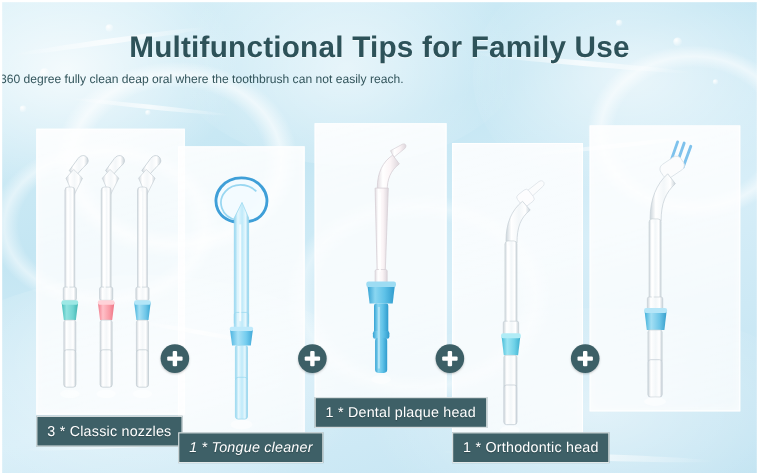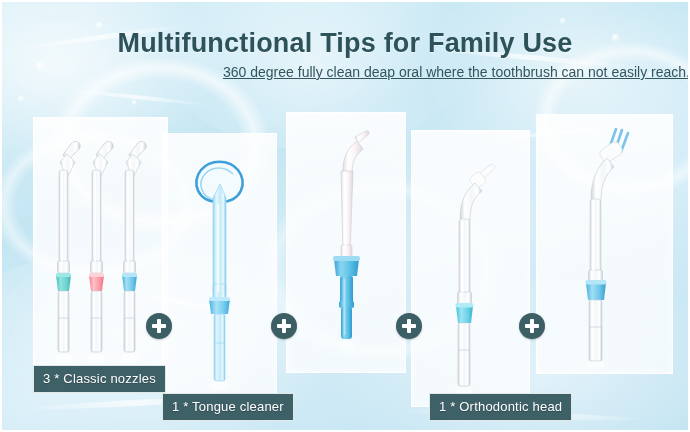--- a/index.html
+++ b/index.html
@@ -52,22 +52,22 @@
   
   .frame{position:absolute;inset:0;border:2px solid #ffffff;box-sizing:border-box;pointer-events:none;}
 
   
   .title{
     position:absolute;left:0;right:0;top:28px;text-align:center;
     font-size:27px;font-weight:bold;color:#2d5259;letter-spacing:.2px;
     text-shadow:0 1px 0 rgba(255,255,255,.6);
   }
   .subtitle{
-    position:absolute;left:0;right:0;top:63px;text-align:right;
-    font-size:14px;color:#33555c;line-height:19px;text-decoration:underline;
+    position:absolute;left:0;right:0;top:63px;text-align:left;
+    font-size:11px;color:#33555c;line-height:19px;
   }
   .subtitle div{white-space:nowrap;}
 
   
   .panel{
     position:absolute;
     background:linear-gradient(165deg,rgba(255,255,255,.88),rgba(255,255,255,.72));
     border:1px solid rgba(255,255,255,.95);
     box-shadow:0 0 10px rgba(255,255,255,.55) inset;
   }
@@ -83,24 +83,24 @@
     background:#3e6067;
     color:#ffffff;
     font-size:13px;
     letter-spacing:.2px;
     white-space:nowrap;
     padding:5px 9px 6px 9px;
     border:1px solid rgba(255,255,255,.85);
     box-sizing:border-box;
     text-shadow:0 1px 1px rgba(0,0,0,.25);
   }
-  #l1{left:33px;top:365px;}
-  #l2{left:162px;top:393px;}
+  #l1{left:33px;top:378px;}
+  #l2{left:162px;top:393px;font-style:italic;}
   #l3{left:286px;top:361px;}
-  #l4{left:429px;top:393px;}
+  #l4{left:411px;top:393px;}
   #l5{left:536px;top:360px;}
 
   
   .plus{
     position:absolute;width:26px;height:26px;border-radius:50%;
     background:#3c5f66;
     box-shadow:0 1px 2px rgba(0,0,0,.22);
   }
   .plus::before,.plus::after{
     content:"";position:absolute;background:#fff;border-radius:1px;
@@ -371,16 +371,17 @@
     </svg>
   </div>
 
   <div class="plus" id="pl1"></div>
   <div class="plus" id="pl2"></div>
   <div class="plus" id="pl3"></div>
   <div class="plus" id="pl4"></div>
 
   <div class="label" id="l1">3 * Classic nozzles</div>
   <div class="label" id="l2">1 * Tongue cleaner</div>
+  <div class="label" id="l3">1 * Dental plaque head</div>
   <div class="label" id="l4">1 * Orthodontic head</div>
 
   <div class="frame"></div>
 </div>
 
 </body></html>

